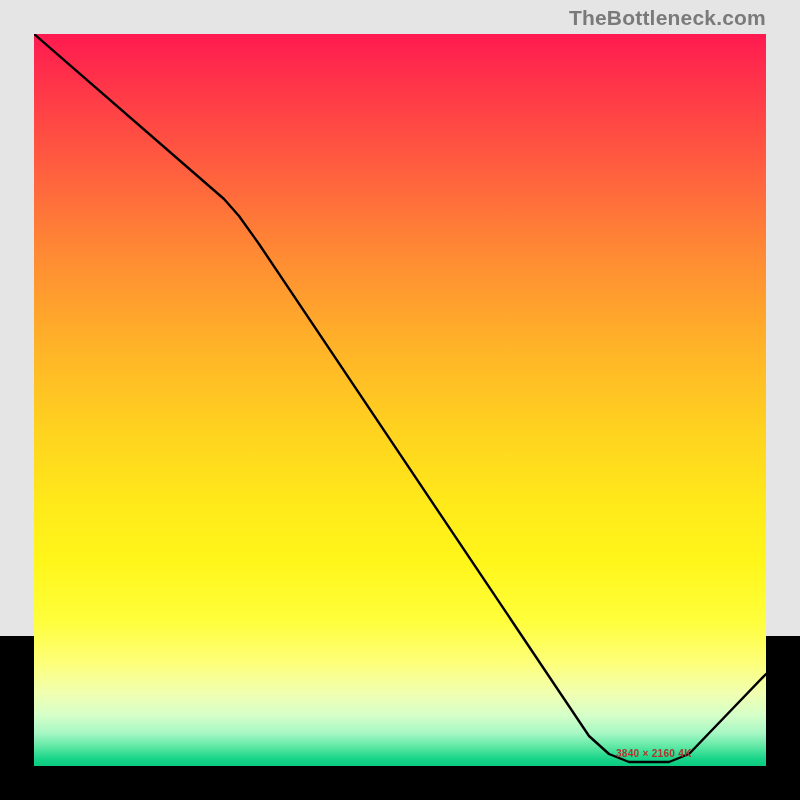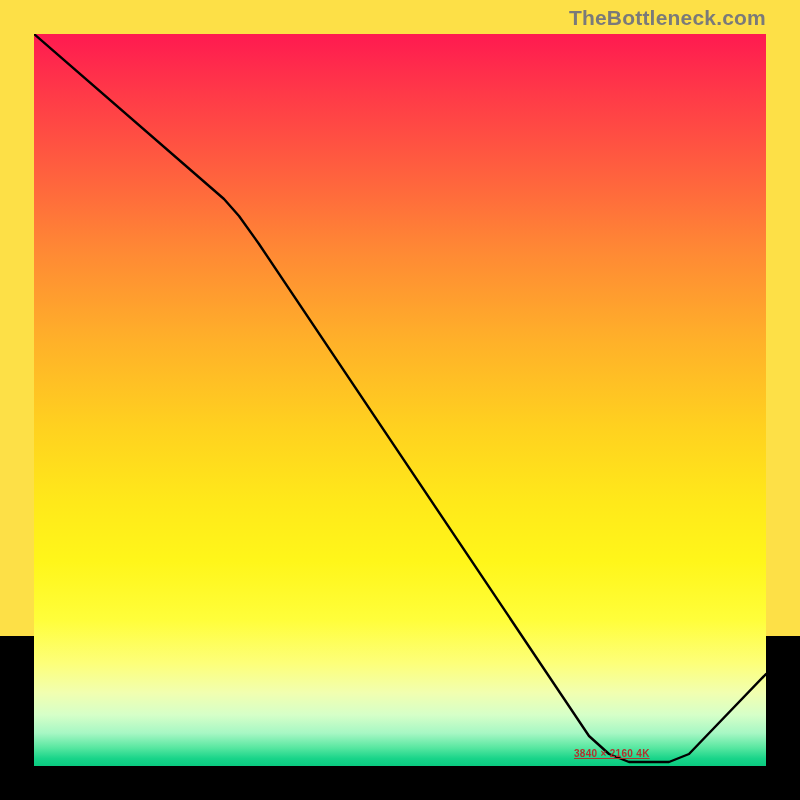--- a/index.html
+++ b/index.html
@@ -10,21 +10,21 @@
     background: #000;
     overflow: hidden;
     font-family: Arial, Helvetica, sans-serif;
   }
   .frame {
     position: absolute;
     top: 0;
     left: 0;
     width: 800px;
     height: 636px;
-    background: #fde047;
+    background: #e5e5e5;
   }
   .plot {
     position: absolute;
     top: 34px;
     left: 34px;
     width: 732px;
     height: 732px;
     overflow: hidden;
   }
   .gradient {
@@ -81,16 +81,16 @@
 
   <div class="watermark">TheBottleneck.com</div>
 
   <div class="plot">
     <div class="gradient"></div>
 
     <svg class="curve" viewBox="0 0 732 732" preserveAspectRatio="none">
       <path id="curve-path" d="M0 0 L190 165 L205 182 L225 210 L555 702 L575 720 L595 728 L635 728 L655 720 L732 640" fill="none" stroke="#000" stroke-width="2.4" stroke-linejoin="round" stroke-linecap="round"></path>
     </svg>
 
-    <div class="label" id="res-label" style="left: 540px; top: 714px; text-decoration: underline;">3840 × 2160 4K</div>
+    <div class="label" id="res-label" style="left: 582px; top: 714px;">3840 × 2160 4K</div>
   </div>
 
 </div>
 
 </body></html>

